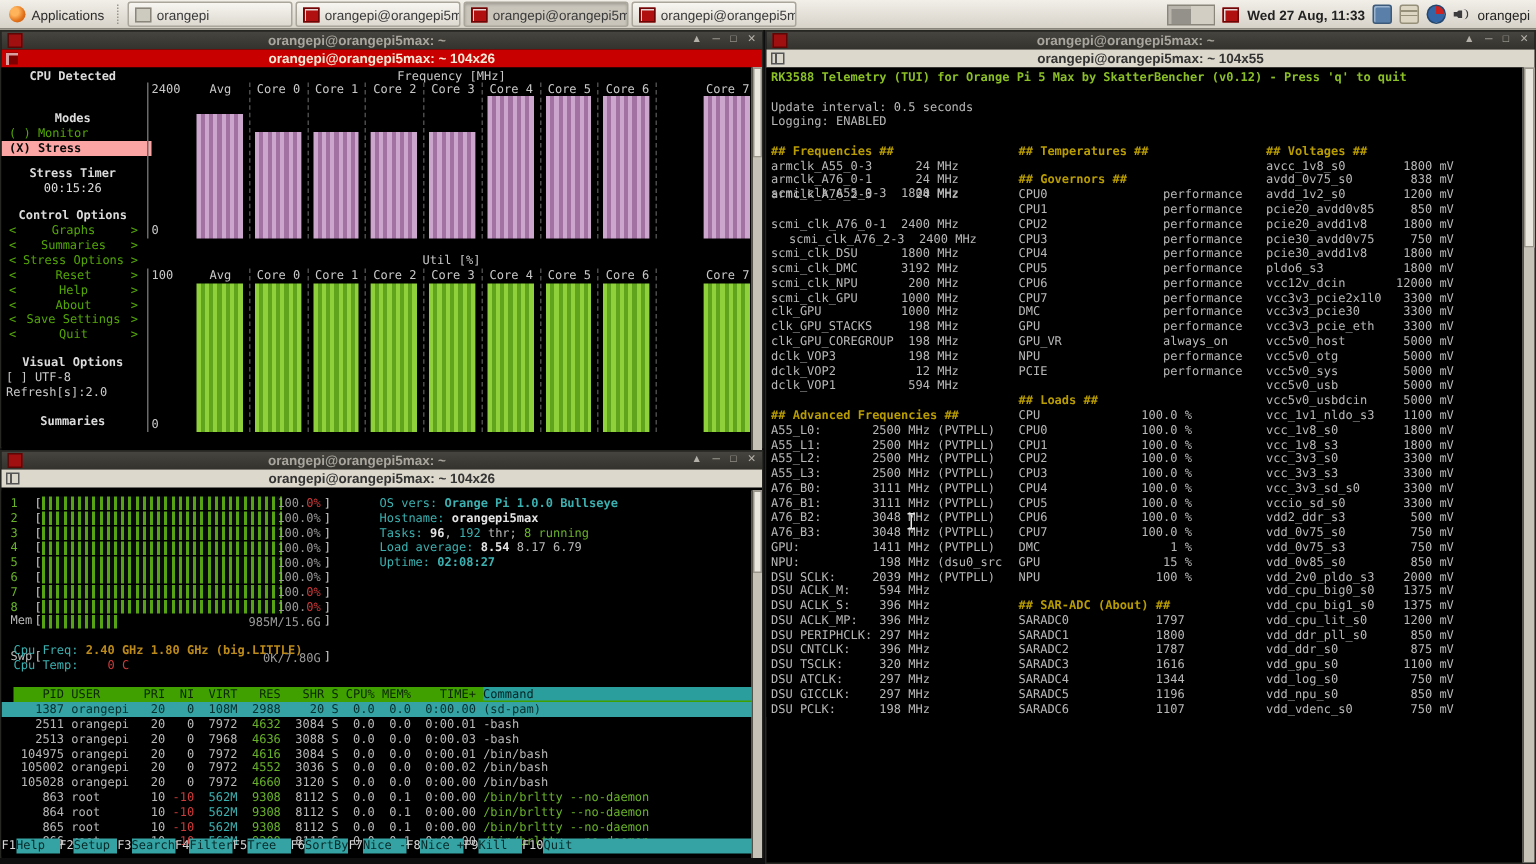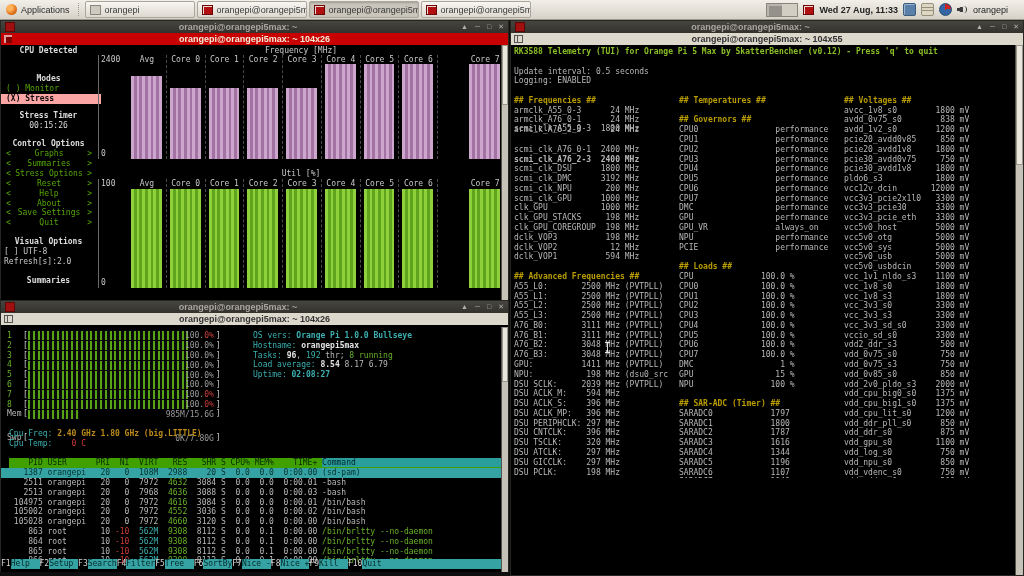--- a/index.html
+++ b/index.html
@@ -14,21 +14,21 @@
             background:radial-gradient(circle at 35% 35%, #ffb45c 0 25%, #e2731c 60%, #b34d0a);}
   .panel-sep{width:4px;height:13px;border-left:1px dotted #9a968c;margin:0 2px;}
   .taskbar{display:flex;align-items:center;gap:2px;height:19px;}
   .taskbtn{display:flex;align-items:center;gap:4px;width:100px;height:15px;padding:0 4px;
            background:linear-gradient(#f8f6f1,#ddd9d0);border:1px solid #aaa69c;border-radius:2px;
            overflow:hidden;white-space:nowrap;color:#3a3a3a;}
   .taskbtn.pressed{background:#c9c5bb;box-shadow:inset 0 1px 2px #00000033;}
   .ticon{width:9px;height:8px;background:#b01010;border:1px solid #6d0606;flex:none;
          box-shadow:inset 1px 1px 0 #e8d8d8;}
   .ficon{width:9px;height:8px;background:#cdcabf;border:1px solid #8a867c;flex:none;}
-  .tray{margin-left:auto;display:flex;align-items:center;gap:5px;padding-right:16px;}
+  .tray{margin-left:auto;display:flex;align-items:center;gap:5px;padding-right:4px;}
   .pager{display:flex;border:1px solid #8a867c;height:12px;}
   .pcell{width:15px;height:12px;background:#d2cec4;}
   .pcell.active{background:#94908a;box-shadow:inset 2px 2px 0 #b9b5ad;}
   .clock{font-weight:bold;color:#222;}
   .sicon{width:11px;height:11px;border-radius:2px;}
   .icon-display{background:#5a7fa8;box-shadow:inset 1px 1px 0 #9ab4cf;border:1px solid #3d5a7a;}
   .icon-notes{background:#ddd6c2;border:1px solid #968f7a;
               background-image:linear-gradient(#0000 3px,#968f7a 3px,#968f7a 4px,#0000 4px,#0000 6px,#968f7a 6px,#968f7a 7px,#0000 7px);}
   .icon-status{border-radius:50%;background:conic-gradient(#cc2222 0 25%,#3465a4 25% 100%);border:1px solid #24476f;}
   .icon-volume{background:none;position:relative;}
@@ -476,21 +476,21 @@
         <div style="position: absolute; left: 3px; top: 0px;">
           <div class="pre tgrn" style="top: 2px; left: 0px;">RK3588 Telemetry (TUI) for Orange Pi 5 Max by SkatterBencher (v0.12) - Press 'q' to quit</div>
           <div class="pre fg" style="top: 21.56px; left: 0px;">Update interval: 0.5 seconds</div>
           <div class="pre fg" style="top: 31.34px; left: 0px;">Logging: ENABLED</div>
           <div class="pre yel" style="top: 50.9px; left: 0px;">## Frequencies ##</div>
           <div class="pre fg" style="top: 60.68px; left: 0px;">armclk_A55_0-3      24 MHz</div>
           <div class="pre fg" style="top: 70.46px; left: 0px;">armclk_A76_0-1      24 MHz</div>
           <div class="pre fg" style="top: 80.24px; left: 0px;">armclk_A76_2-3      24 MHz</div>
           <div class="pre fg" style="top: 79px; left: 0px;">scmi_clk_A55_0-3  1800 MHz</div>
           <div class="pre fg" style="top: 99.8px; left: 0px;">scmi_clk_A76_0-1  2400 MHz</div>
-          <div class="pre fg" style="top: 109.58px; left: 0px; font-weight: bold;">scmi_clk_A76_2-3  2400 MHz</div>
+          <div class="pre fg" style="top: 109.58px; left: 12px;">scmi_clk_A76_2-3  2400 MHz</div>
           <div class="pre fg" style="top: 119.36px; left: 0px;">scmi_clk_DSU      1800 MHz</div>
           <div class="pre fg" style="top: 129.14px; left: 0px;">scmi_clk_DMC      3192 MHz</div>
           <div class="pre fg" style="top: 138.92px; left: 0px;">scmi_clk_NPU       200 MHz</div>
           <div class="pre fg" style="top: 148.7px; left: 0px;">scmi_clk_GPU      1000 MHz</div>
           <div class="pre fg" style="top: 158.48px; left: 0px;">clk_GPU           1000 MHz</div>
           <div class="pre fg" style="top: 168.26px; left: 0px;">clk_GPU_STACKS     198 MHz</div>
           <div class="pre fg" style="top: 178.04px; left: 0px;">clk_GPU_COREGROUP  198 MHz</div>
           <div class="pre fg" style="top: 187.82px; left: 0px;">dclk_VOP3          198 MHz</div>
           <div class="pre fg" style="top: 197.6px; left: 0px;">dclk_VOP2           12 MHz</div>
           <div class="pre fg" style="top: 207.38px; left: 0px;">dclk_VOP1          594 MHz</div>
@@ -538,21 +538,21 @@
           <div class="pre fg" style="top: 246.5px; left: 0px;">CPU1             100.0 %</div>
           <div class="pre fg" style="top: 256.28px; left: 0px;">CPU2             100.0 %</div>
           <div class="pre fg" style="top: 266.06px; left: 0px;">CPU3             100.0 %</div>
           <div class="pre fg" style="top: 275.84px; left: 0px;">CPU4             100.0 %</div>
           <div class="pre fg" style="top: 285.62px; left: 0px;">CPU5             100.0 %</div>
           <div class="pre fg" style="top: 295.4px; left: 0px;">CPU6             100.0 %</div>
           <div class="pre fg" style="top: 305.18px; left: 0px;">CPU7             100.0 %</div>
           <div class="pre fg" style="top: 314.96px; left: 0px;">DMC                  1 %</div>
           <div class="pre fg" style="top: 324.74px; left: 0px;">GPU                 15 %</div>
           <div class="pre fg" style="top: 334.52px; left: 0px;">NPU                100 %</div>
-          <div class="pre yel" style="top: 354.08px; left: 0px;">## SAR-ADC (Timer) ##</div>
+          <div class="pre yel" style="top: 354.08px; left: 0px;">## SAR-ADC (About) ##</div>
           <div class="pre fg" style="top: 363.86px; left: 0px;">SARADC0            1797</div>
           <div class="pre fg" style="top: 373.64px; left: 0px;">SARADC1            1800</div>
           <div class="pre fg" style="top: 383.42px; left: 0px;">SARADC2            1787</div>
           <div class="pre fg" style="top: 393.2px; left: 0px;">SARADC3            1616</div>
           <div class="pre fg" style="top: 402.98px; left: 0px;">SARADC4            1344</div>
           <div class="pre fg" style="top: 412.76px; left: 0px;">SARADC5            1196</div>
           <div class="pre fg" style="top: 422.54px; left: 0px;">SARADC6            1107</div>
           <div class="pre fg" style="top: 432.32px; left: 0px;">SARADC7            1040</div>
         </div>
         <div style="position: absolute; left: 333px; top: 0px;">

